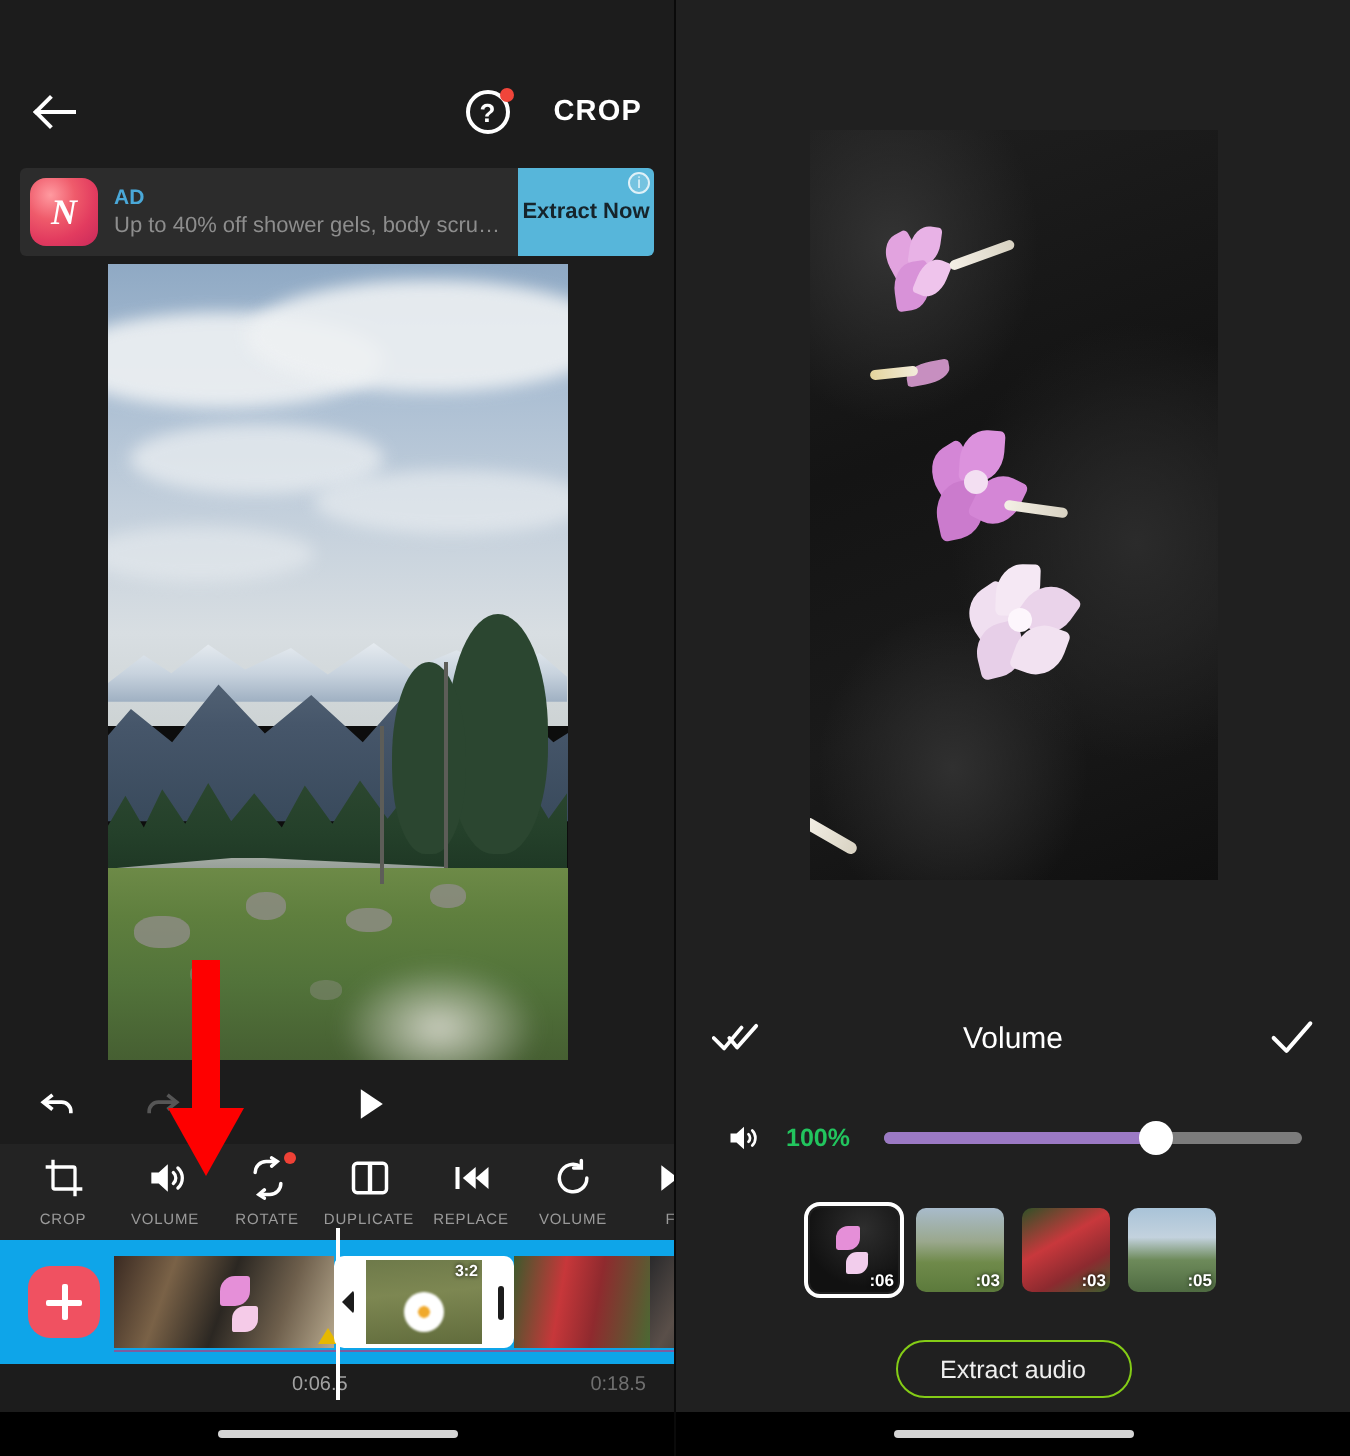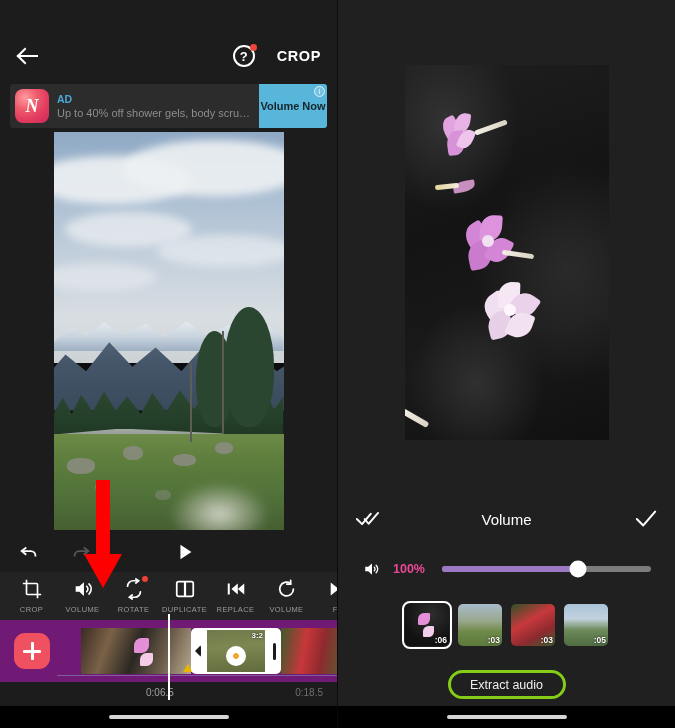--- a/index.html
+++ b/index.html
@@ -161,22 +161,22 @@
   .tool-label {
     font-size: 7.5px; color: #9a9a9a; letter-spacing: .4px; white-space: nowrap;
   }
   .tool-dot {
     position: absolute; top: -2px; right: 11px; width: 6px; height: 6px;
     border-radius: 50%; background: #ef4136;
   }
 
   
   .timeline {
-    position: relative; height: 62px; background: #701a75;
-    display: flex; align-items: center; gap: 24px;
+    position: relative; height: 62px; background: #0ea5e9;
+    display: flex; align-items: center;
   }
   .add-btn {
     width: 36px; height: 36px; margin-left: 14px; flex: 0 0 36px;
     background: #f05161; border-radius: 11px; position: relative; cursor: pointer;
   }
   .add-btn::before, .add-btn::after {
     content: ""; position: absolute; background: #fff; border-radius: 1px;
   }
   .add-btn::before { left: 9px; top: 16.5px; width: 18px; height: 3px; }
   .add-btn::after  { top: 9px; left: 16.5px; height: 18px; width: 3px; }
@@ -268,21 +268,21 @@
   }
   .r-panel-header {
     height: 42px; display: flex; align-items: center; justify-content: space-between;
     padding: 0 18px; position: relative;
   }
   .r-title { color: #fff; font-size: 15px; position: absolute; left: 0; right: 0; text-align: center; }
   .dblcheck, .chk { cursor: pointer; z-index: 2; }
   .vol-row {
     display: flex; align-items: center; padding: 0 24px; gap: 11px; margin-top: 20px;
   }
-  .vol-pct { color: #ec4899; font-size: 12.5px; font-weight: bold; width: 38px; }
+  .vol-pct { color: #22c55e; font-size: 12.5px; font-weight: bold; width: 38px; }
   .slider { flex: 1; height: 6px; background: #7c7c7c; border-radius: 4px; position: relative; cursor: pointer; }
   .slider-fill { position: absolute; left: 0; top: 0; bottom: 0; border-radius: 4px; background: #9b79c4; }
   .slider-thumb {
     position: absolute; top: 50%; width: 17px; height: 17px; background: #fff;
     border-radius: 50%; transform: translate(-50%,-50%); cursor: grab;
   }
   .thumbs {
     display: flex; justify-content: center; gap: 9px; margin-top: 26px;
   }
   .thumb {
@@ -292,21 +292,21 @@
   .thumb.sel { outline: 2px solid #fff; outline-offset: 1px; }
   .thumb .dur {
     position: absolute; right: 2px; bottom: 1px; color: #fff;
     font-size: 8.5px; font-weight: bold; text-shadow: 0 0 2px #000;
   }
   .tb1 { background: radial-gradient(circle at 60% 25%, #2e2e2e, #111 70%); }
   .tb2 { background: linear-gradient(180deg,#a8bbcb 0%, #9aa88d 40%, #6f8a4a 65%, #5c7a3c 100%); }
   .tb3 { background: linear-gradient(150deg,#2f5127 0%, #c8383c 40%, #8c2a2f 70%, #3e6030 100%); }
   .tb4 { background: linear-gradient(180deg,#a9c3d8 0%, #c3d2de 35%, #6d8a5a 62%, #4f6b42 100%); }
   .extract {
-    margin: 24px auto 0; width: 118px; height: 29px; border: 3px solid #84cc16;
+    margin: 24px auto 0; width: 118px; height: 29px; border: 1px solid #84cc16;
     border-radius: 15px; display: flex; align-items: center; justify-content: center; cursor: pointer;
   }
   .extract span { color: #efefef; font-size: 12.5px; }
 
   
   .red-arrow {
     position: absolute; left: 83px; top: 480px; width: 40px; height: 110px;
     pointer-events: none; z-index: 50;
   }
 </style>
@@ -332,21 +332,21 @@
       <div class="ad-icon">
         <span>N</span>
       </div>
       <div class="ad-text">
         <div class="ad-title-row">
           <div class="ad-tag">AD</div>
         </div>
         <div class="ad-sub">Up to 40% off shower gels, body scrubs, so…</div>
       </div>
       <div class="ad-cta">
-        <span>Volume Now</span>
+        <span>Extract Now</span>
         <div class="ad-info">i</div>
       </div>
     </div>
 
     <div class="preview-wrap">
       <div class="preview">
         <div class="mount-scene">
           <div class="sky"></div>
           <div class="cloud c1"></div>
           <div class="cloud c2"></div>

